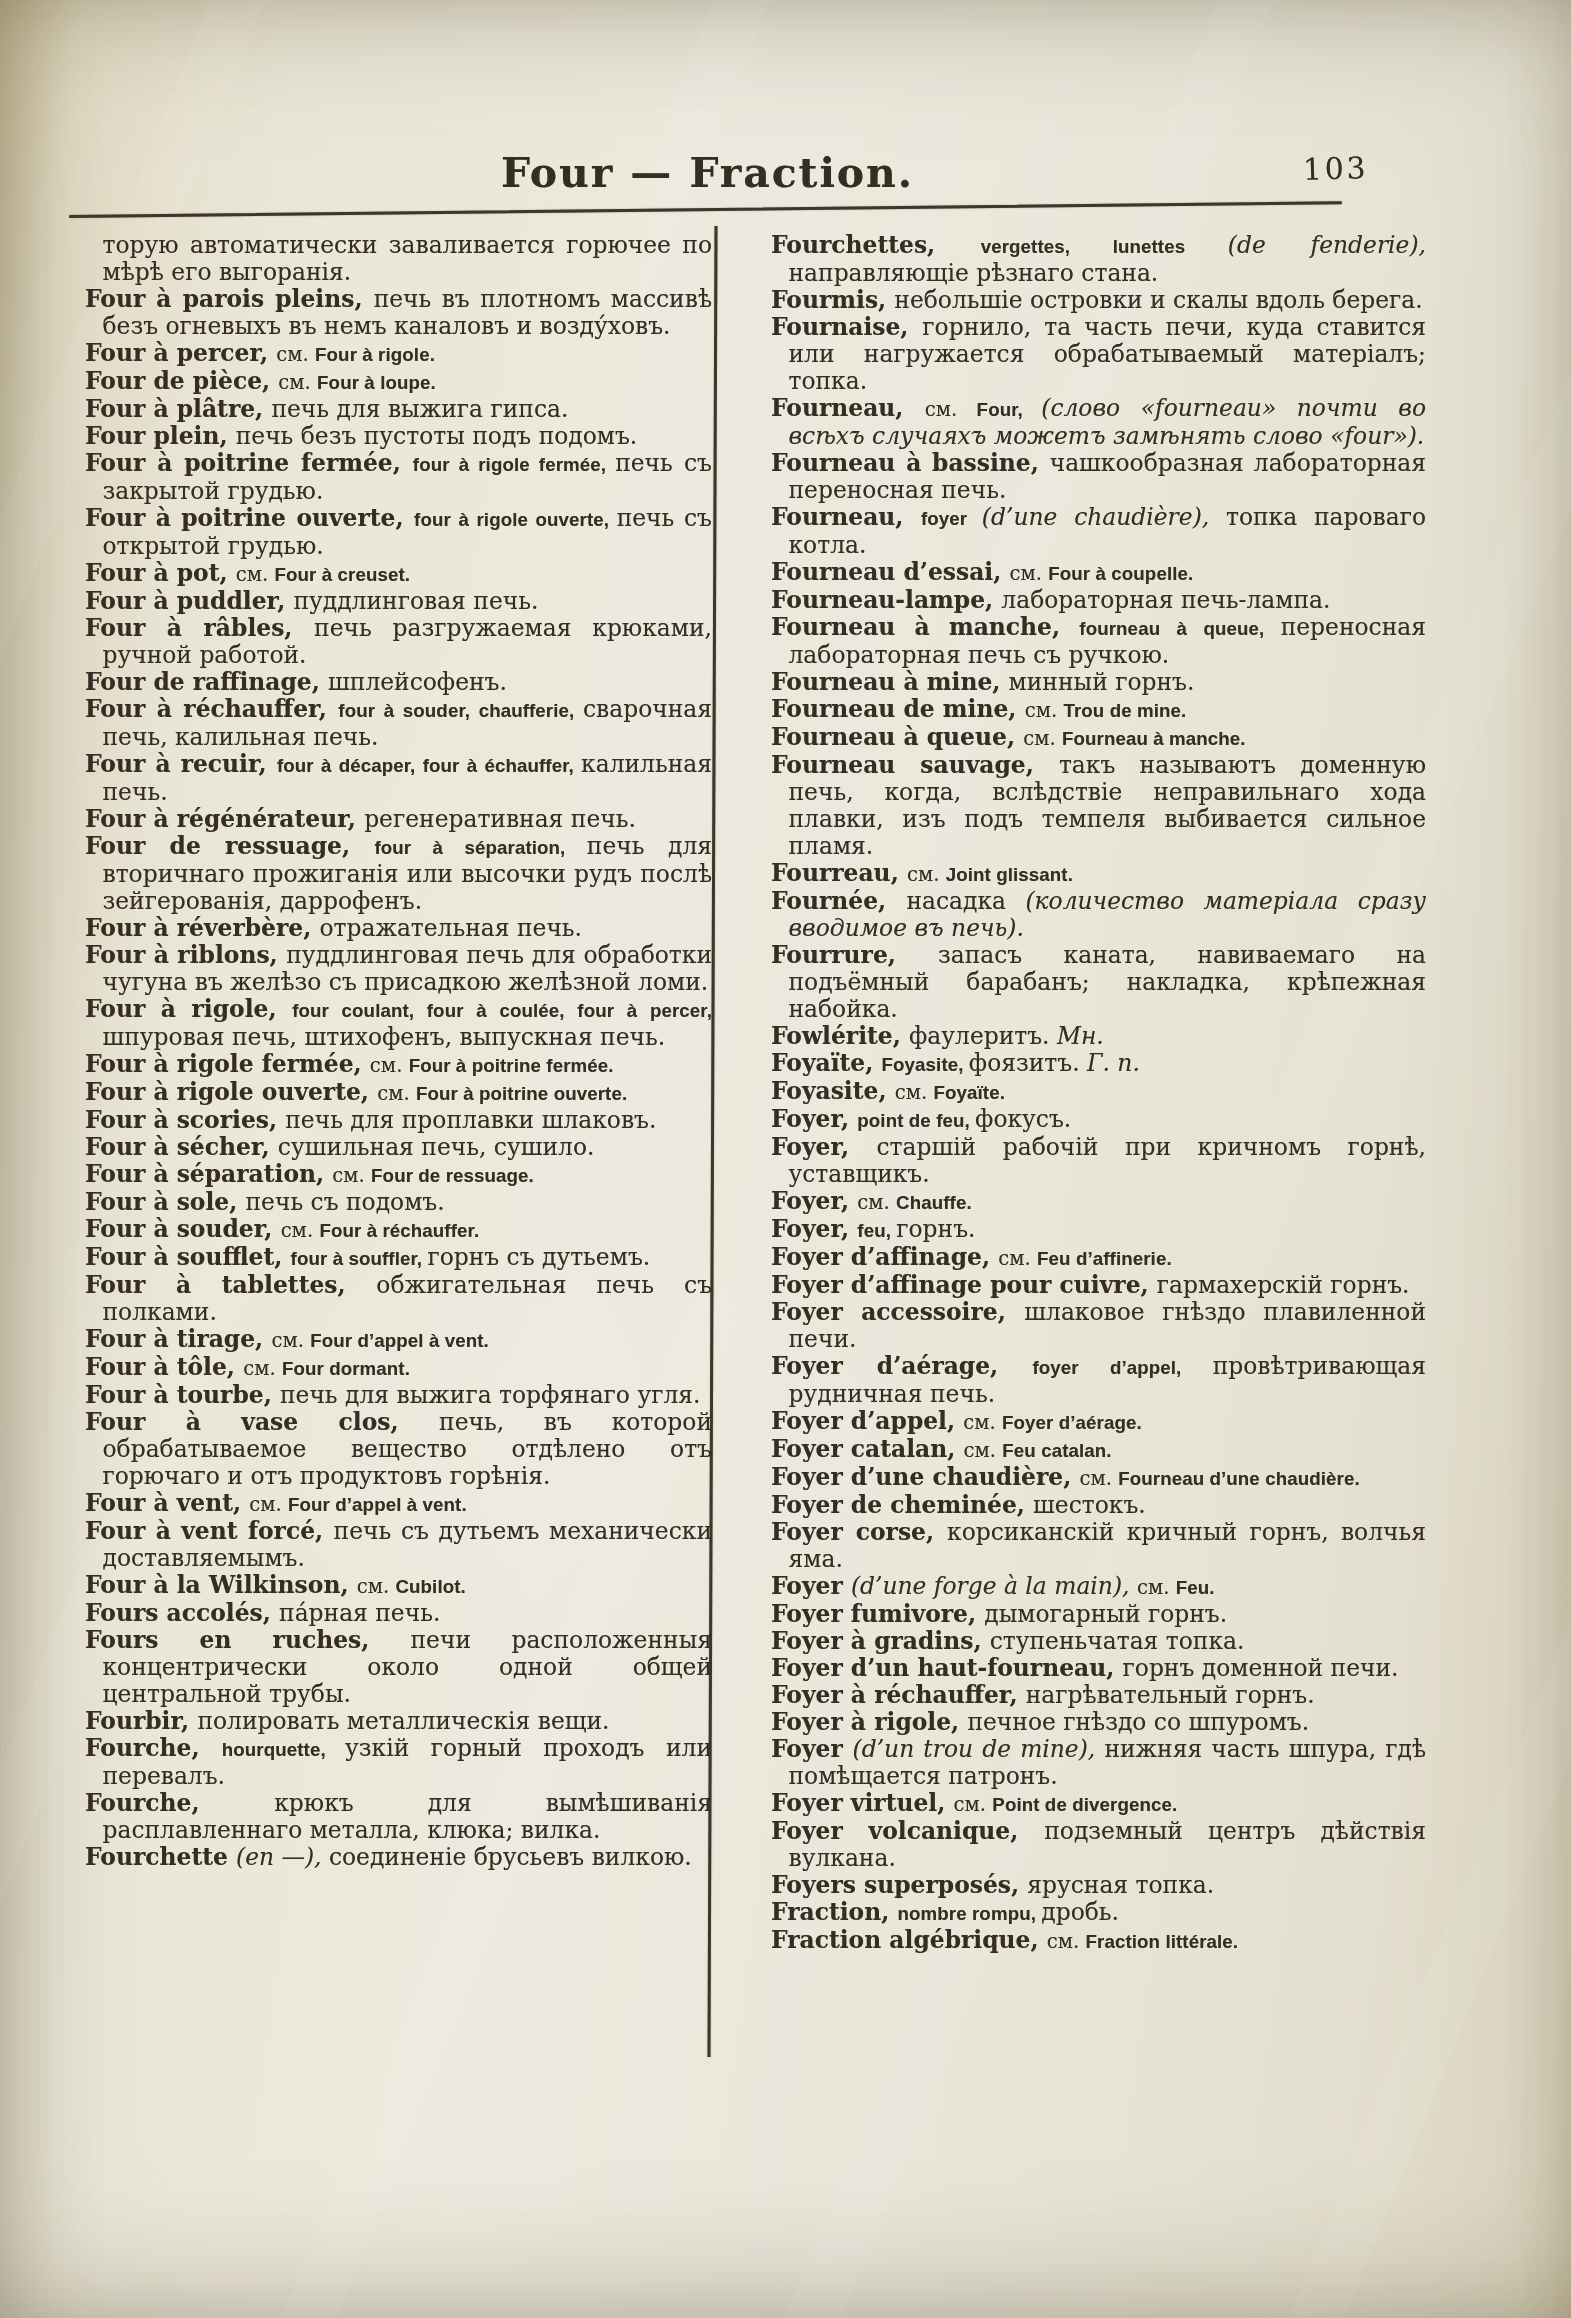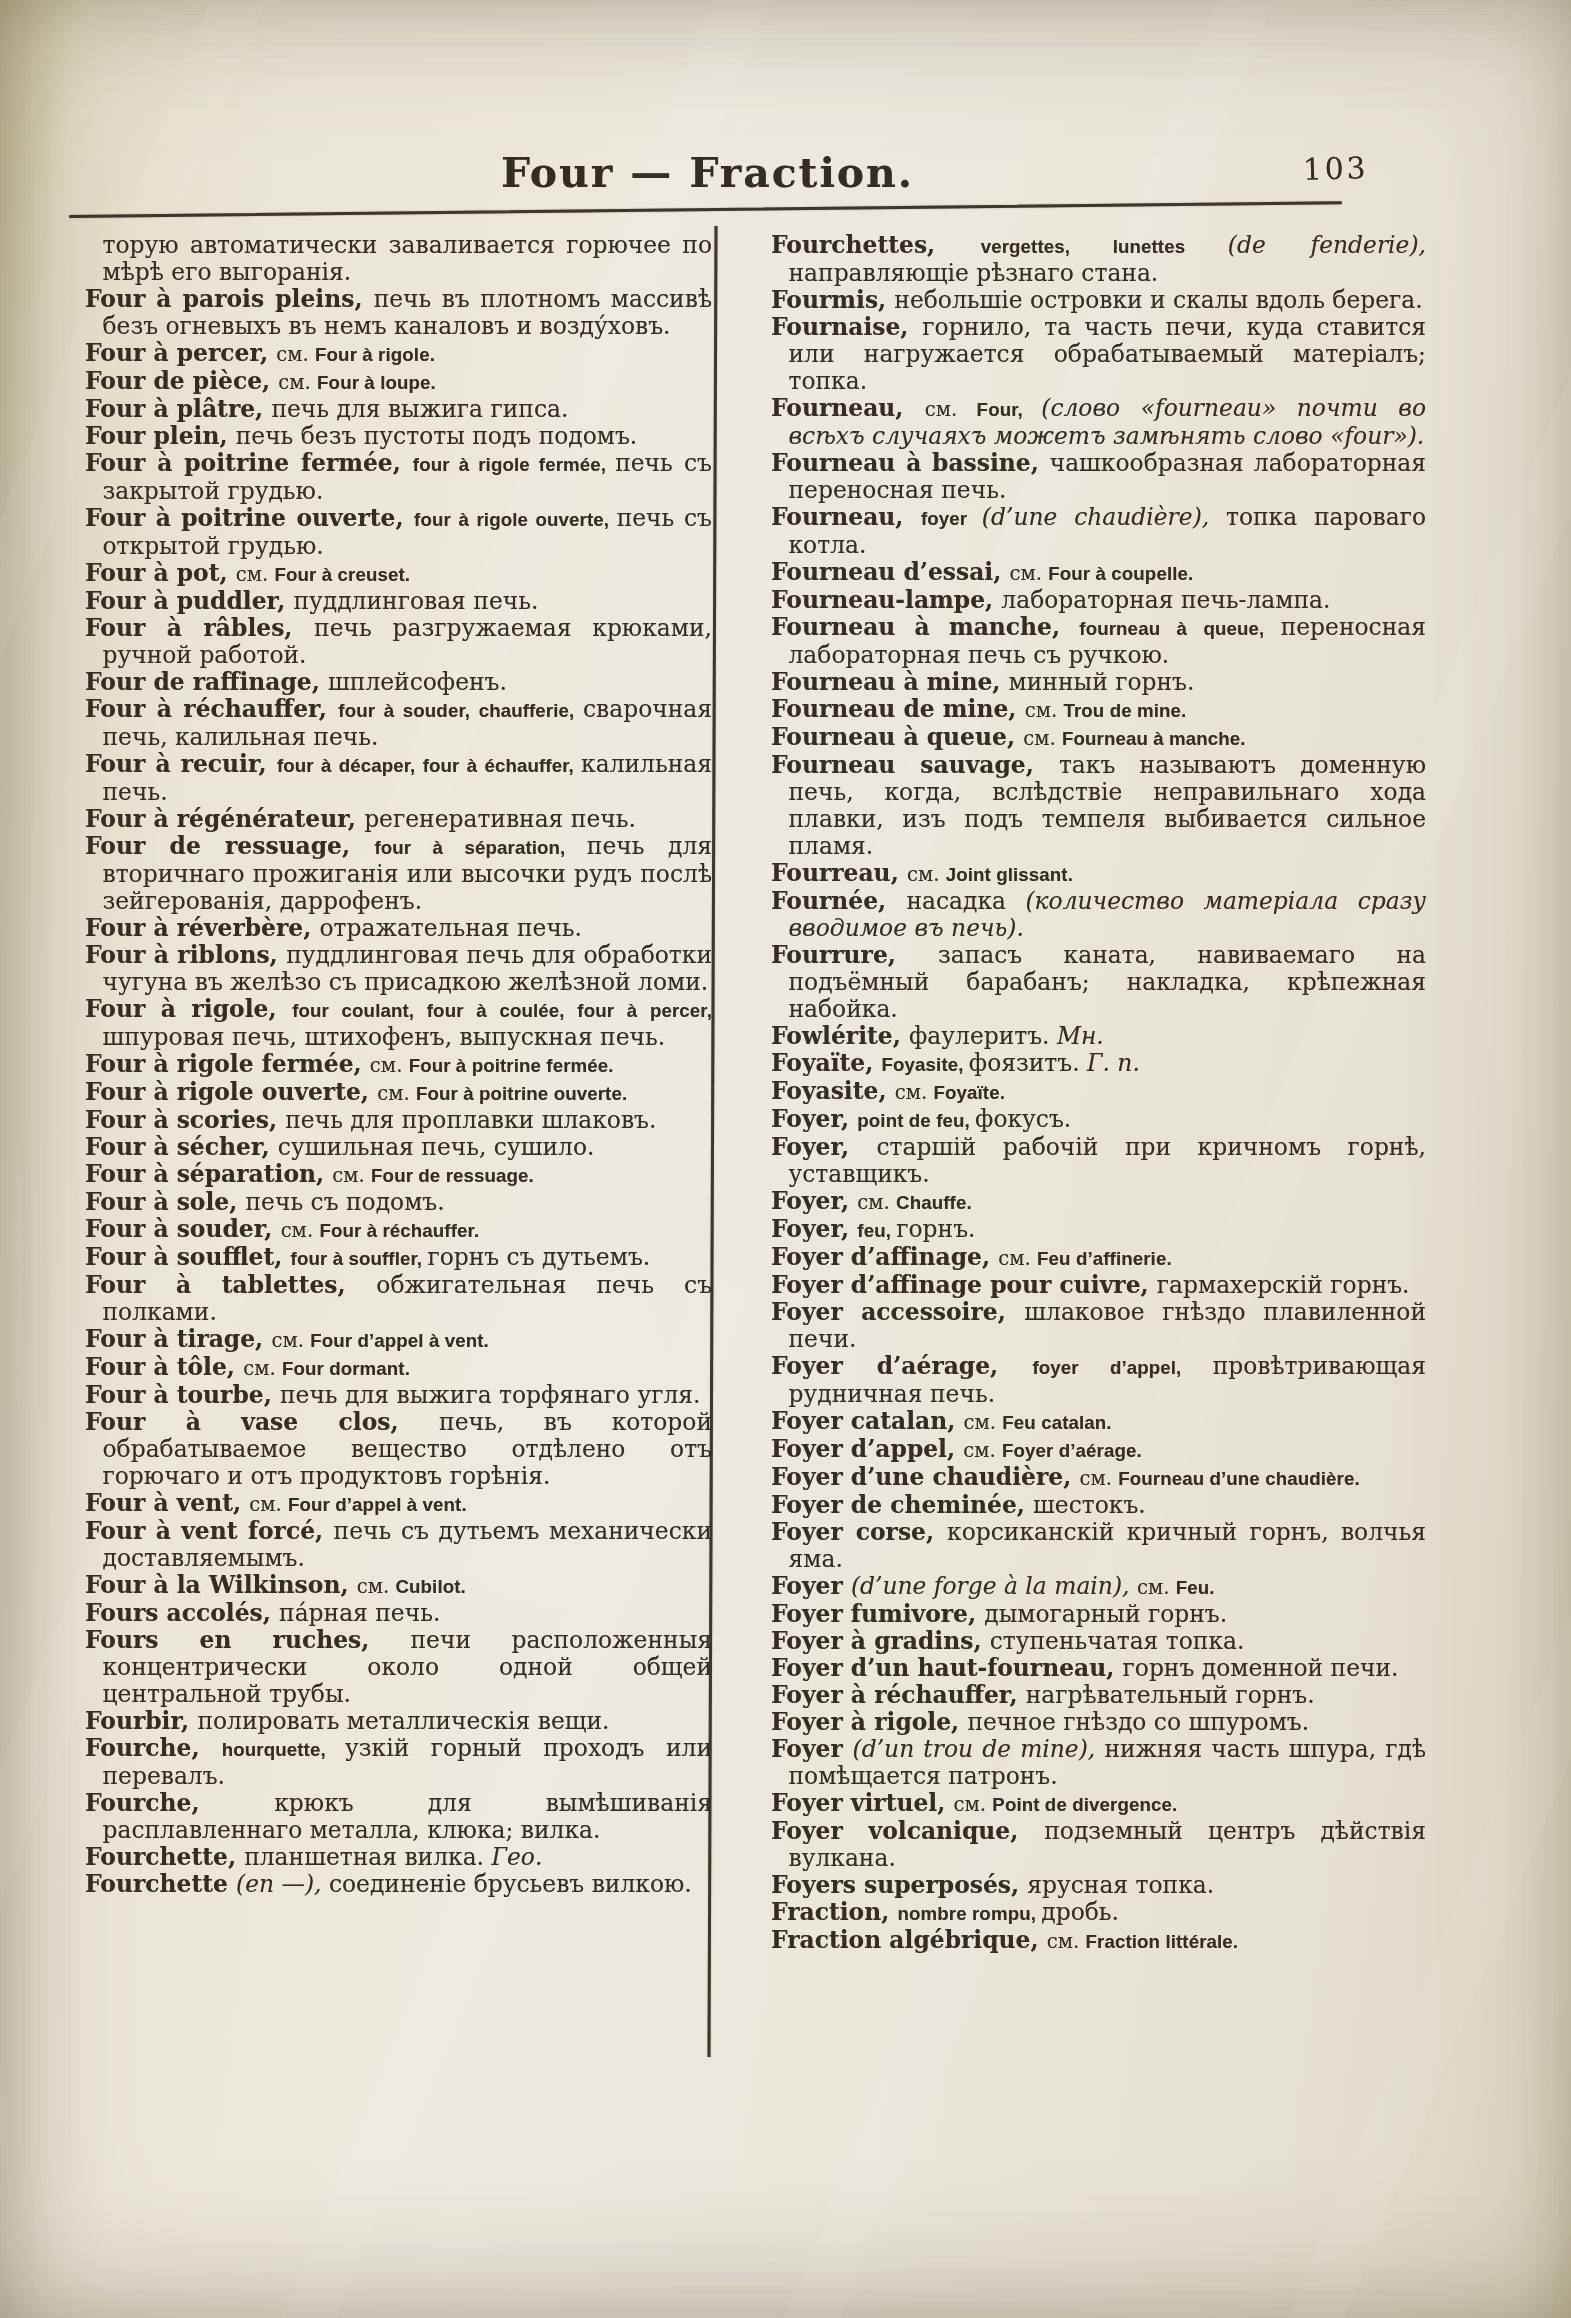--- a/index.html
+++ b/index.html
@@ -121,21 +121,20 @@
       <p class="entry"><span class="hw">Four à tourbe, </span><span class="tx">печь для выжига торфянаго угля.</span></p>
       <p class="entry"><span class="hw">Four à vase clos, </span><span class="tx">печь, въ которой обрабатываемое вещество отдѣлено отъ горючаго и отъ продуктовъ горѣнія.</span></p>
       <p class="entry"><span class="hw">Four à vent, </span><span class="see">см. </span><span class="sub">Four d’appel à vent.</span></p>
       <p class="entry"><span class="hw">Four à vent forcé, </span><span class="tx">печь съ дутьемъ механически доставляемымъ.</span></p>
       <p class="entry"><span class="hw">Four à la Wilkinson, </span><span class="see">см. </span><span class="sub">Cubilot.</span></p>
       <p class="entry"><span class="hw">Fours accolés, </span><span class="tx">па́рная печь.</span></p>
       <p class="entry"><span class="hw">Fours en ruches, </span><span class="tx">печи расположенныя концентрически около одной общей центральной трубы.</span></p>
       <p class="entry"><span class="hw">Fourbir, </span><span class="tx">полировать металлическія вещи.</span></p>
       <p class="entry"><span class="hw">Fourche, </span><span class="sub">hourquette, </span><span class="tx">узкій горный проходъ или перевалъ.</span></p>
       <p class="entry"><span class="hw">Fourche, </span><span class="tx">крюкъ для вымѣшиванія расплавленнаго металла, клюка; вилка.</span></p>
-      <p class="entry"><span class="hw">Fourchette, </span><span class="tx">планшетная вилка. </span><span class="it">Гео.</span></p>
       <p class="entry"><span class="hw">Fourchette </span><span class="it">(en —), </span><span class="tx">соединеніе брусьевъ вилкою.</span></p>
     </div>
   <div class="column column-right" id="col-right">
       <p class="entry"><span class="hw">Fourchettes, </span><span class="sub">vergettes, lunettes </span><span class="it">(de fenderie), </span><span class="tx">направляющіе рѣзнаго стана.</span></p>
       <p class="entry"><span class="hw">Fourmis, </span><span class="tx">небольшіе островки и скалы вдоль берега.</span></p>
       <p class="entry"><span class="hw">Fournaise, </span><span class="tx">горнило, та часть печи, куда ставится или нагружается обрабатываемый матеріалъ; топка.</span></p>
       <p class="entry"><span class="hw">Fourneau, </span><span class="see">см. </span><span class="sub">Four, </span><span class="it">(слово «fourneau» почти во всѣхъ случаяхъ можетъ замѣнять слово «four»).</span></p>
       <p class="entry"><span class="hw">Fourneau à bassine, </span><span class="tx">чашкообразная лабораторная переносная печь.</span></p>
       <p class="entry"><span class="hw">Fourneau, </span><span class="sub">foyer </span><span class="it">(d’une chaudière), </span><span class="tx">топка пароваго котла.</span></p>
       <p class="entry"><span class="hw">Fourneau d’essai, </span><span class="see">см. </span><span class="sub">Four à coupelle.</span></p>
@@ -152,22 +151,22 @@
       <p class="entry"><span class="hw">Foyaïte, </span><span class="sub">Foyasite, </span><span class="tx">фоязитъ. </span><span class="it">Г. п.</span></p>
       <p class="entry"><span class="hw">Foyasite, </span><span class="see">см. </span><span class="sub">Foyaïte.</span></p>
       <p class="entry"><span class="hw">Foyer, </span><span class="sub">point de feu, </span><span class="tx">фокусъ.</span></p>
       <p class="entry"><span class="hw">Foyer, </span><span class="tx">старшій рабочій при кричномъ горнѣ, уставщикъ.</span></p>
       <p class="entry"><span class="hw">Foyer, </span><span class="see">см. </span><span class="sub">Chauffe.</span></p>
       <p class="entry"><span class="hw">Foyer, </span><span class="sub">feu, </span><span class="tx">горнъ.</span></p>
       <p class="entry"><span class="hw">Foyer d’affinage, </span><span class="see">см. </span><span class="sub">Feu d’affinerie.</span></p>
       <p class="entry"><span class="hw">Foyer d’affinage pour cuivre, </span><span class="tx">гармахерскій горнъ.</span></p>
       <p class="entry"><span class="hw">Foyer accessoire, </span><span class="tx">шлаковое гнѣздо плавиленной печи.</span></p>
       <p class="entry"><span class="hw">Foyer d’aérage, </span><span class="sub">foyer d’appel, </span><span class="tx">провѣтривающая рудничная печь.</span></p>
+      <p class="entry"><span class="hw">Foyer d’appel, </span><span class="see">см. </span><span class="sub">Foyer d’aérage.</span></p>
       <p class="entry"><span class="hw">Foyer catalan, </span><span class="see">см. </span><span class="sub">Feu catalan.</span></p>
-      <p class="entry"><span class="hw">Foyer d’appel, </span><span class="see">см. </span><span class="sub">Foyer d’aérage.</span></p>
       <p class="entry"><span class="hw">Foyer d’une chaudière, </span><span class="see">см. </span><span class="sub">Fourneau d’une chaudière.</span></p>
       <p class="entry"><span class="hw">Foyer de cheminée, </span><span class="tx">шестокъ.</span></p>
       <p class="entry"><span class="hw">Foyer corse, </span><span class="tx">корсиканскій кричный горнъ, волчья яма.</span></p>
       <p class="entry"><span class="hw">Foyer </span><span class="it">(d’une forge à la main), </span><span class="see">см. </span><span class="sub">Feu.</span></p>
       <p class="entry"><span class="hw">Foyer fumivore, </span><span class="tx">дымогарный горнъ.</span></p>
       <p class="entry"><span class="hw">Foyer à gradins, </span><span class="tx">ступеньчатая топка.</span></p>
       <p class="entry"><span class="hw">Foyer d’un haut-fourneau, </span><span class="tx">горнъ доменной печи.</span></p>
       <p class="entry"><span class="hw">Foyer à réchauffer, </span><span class="tx">нагрѣвательный горнъ.</span></p>
       <p class="entry"><span class="hw">Foyer à rigole, </span><span class="tx">печное гнѣздо со шпуромъ.</span></p>
       <p class="entry"><span class="hw">Foyer </span><span class="it">(d’un trou de mine), </span><span class="tx">нижняя часть шпура, гдѣ помѣщается патронъ.</span></p>

